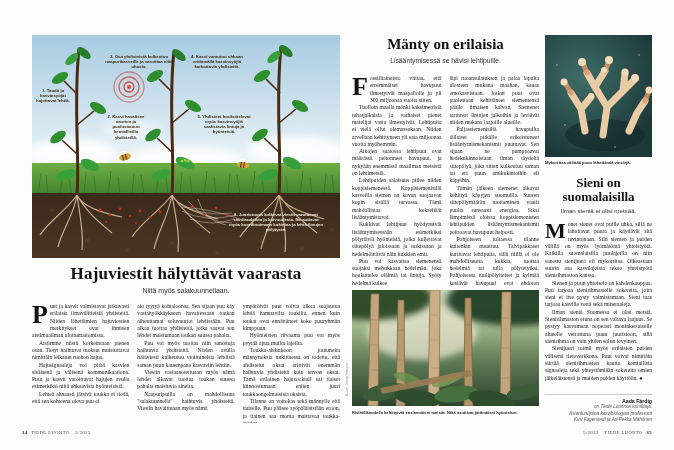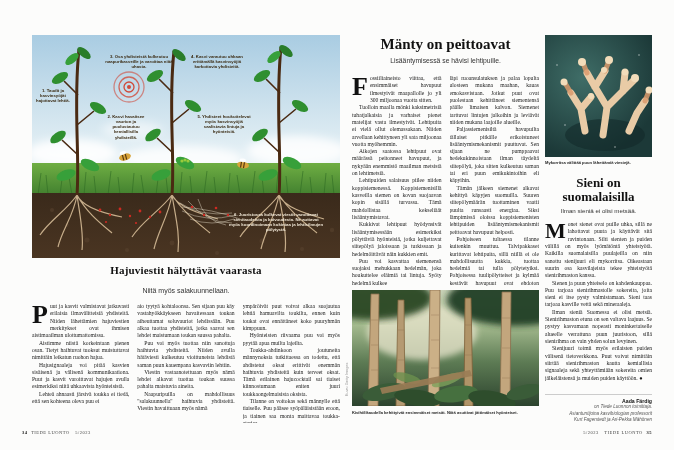--- a/index.html
+++ b/index.html
@@ -9,21 +9,21 @@
 
   
   .ig{left:32px;top:35px;width:308px;height:223px;background:#aecfe3;overflow:hidden;}
   .ig svg{position:absolute;left:0;top:0;}
   .callout{position:absolute;font-family:"Liberation Sans",sans-serif;font-weight:bold;
            font-size:4.3px;line-height:1.2;text-align:center;color:#3a2a12;}
   .callout.dark-bg{color:#f2e9d8;}
 
   
   .headline{font-family:"Liberation Serif",serif;font-weight:bold;text-align:center;color:#111;}
-  .h-left{left:32px;top:264px;width:308px;font-size:11px;letter-spacing:.2px;text-align:center;}
+  .h-left{left:32px;top:264px;width:308px;font-size:17px;letter-spacing:.2px;text-align:center;}
   .h-right{left:352px;top:36px;width:187px;font-size:15px;}
   .h-side{left:545px;top:176px;width:107px;font-size:13px;line-height:1.05;}
   .subhead{font-family:"Liberation Sans",sans-serif;text-align:center;color:#333;}
   .sh-left{left:32px;top:287px;width:308px;font-size:7px;}
   .sh-right{left:352px;top:57px;width:187px;font-size:6.8px;}
   .sh-side{left:545px;top:207px;width:107px;font-size:6.2px;}
 
   
   .cols{display:flex;gap:8px;overflow:hidden;}
   .cols-left{left:32px;top:303px;width:308px;height:120px;}
@@ -229,21 +229,21 @@
   <div class="col">
     <div>
         <p class="para">ympäröivät puut voivat alkaa suojautua lehtiä hamuavilta toukilta, ennen kuin toukat ovat ennättäneet koko puuryhmän kimppuun.</p>
         <p class="para">Hyönteisten riivaama puu voi myös pyytää apua muilta lajeilta.</p>
         <p class="para">Toukka-ahdinkoon joutuneita männynoksia tutkittaessa on todettu, että ahdistetut oksat erittivät enemmän haihtuvia yhdisteitä kuin terveet oksat. Tämä erilainen hajucocktail sai tiaiset kiinnostumaan eniten juuri toukkaongelmaisista oksista.</p>
         <p class="para">Tilanne on voitokas sekä männylle että tiaiselle. Puu pääsee syöpäläisistään eroon, ja tiainen saa monta maittavaa toukka-ateriaa.</p>
       </div>
   </div>
 </div>
 
-<div class="abs headline h-right">Mänty on peittoavat</div>
+<div class="abs headline h-right">Mänty on erilaisia</div>
 <div class="abs subhead sh-right">Lisääntymisessä se hävisi lehtipuille.</div>
 
 <div class="abs cols cols-right">
   <div class="col">
     <span class="dropcap">F</span>
     <div>
         <p class="para">ossiiliaineisto viittaa, että ensimmäiset havupuut ilmestyivät maapallolle jo yli 300 miljoonaa vuotta sitten.</p>
         <p class="para">Tuolloin maalla mönki kaksimetrisiä tuhatjalkaisia ja varhaiset pienet matelijat vasta ilmestyivät. Lehtipuita ei vielä ollut olemassakaan. Niiden arvellaan kehittyneen yli sata miljoonaa vuotta myöhemmin.</p>
         <p class="para">Aikojen saatossa lehtipuut ovat määrässä peitonneet havupuut, ja nykyään enemmistö maailman metsistä on lehtimetsiä.</p>
         <p class="para">Lehtipuiden salaisuus piilee niiden koppisiemenessä. Koppisiemenisillä kasveilla siemen on kovan suojaavan kopin sisällä turvassa. Tämä mahdollistaa kekseliäät lisääntymistavat.</p>

